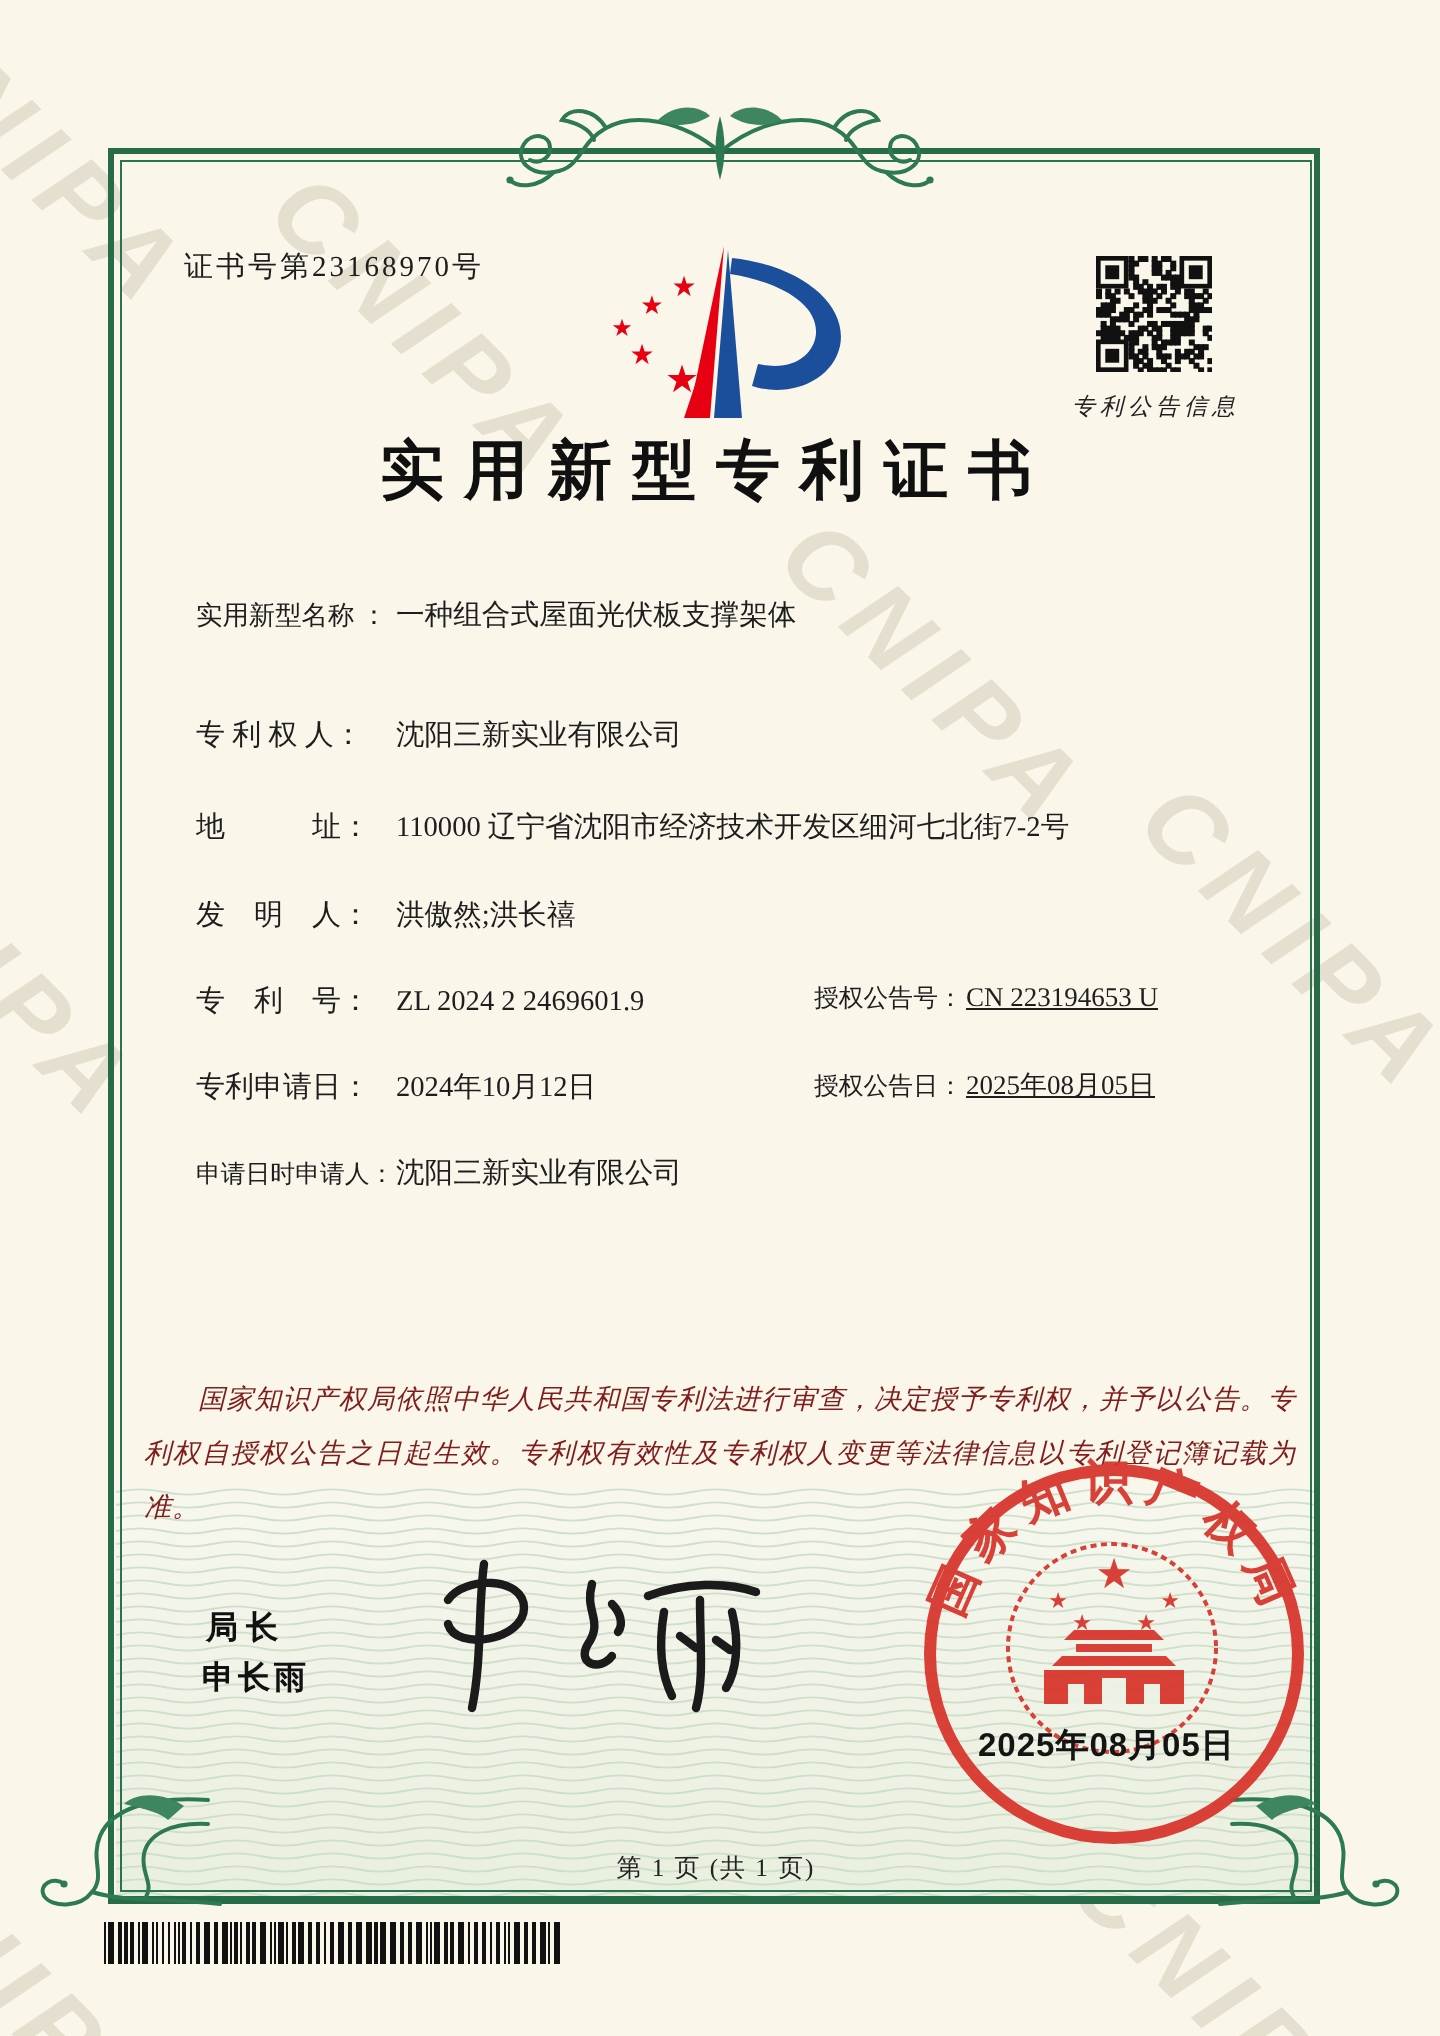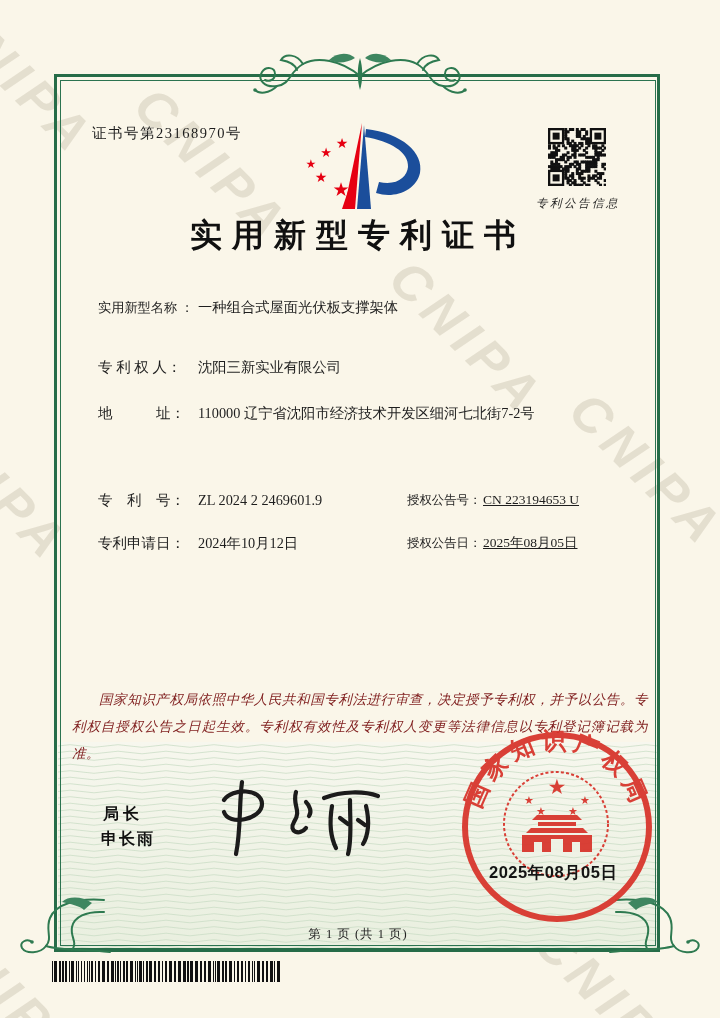--- a/index.html
+++ b/index.html
@@ -411,27 +411,33 @@
 
   <div class="row" style="top:298px">
     <span class="lbl sm1">实用新型名称 ：</span><span class="val">一种组合式屋面光伏板支撑架体</span>
   </div>
   <div class="row" style="top:358px">
     <span class="lbl">专 利 权 人：</span><span class="val">沈阳三新实业有限公司</span>
   </div>
   <div class="row" style="top:404px">
     <span class="lbl">地　　　址：</span><span class="val">110000 辽宁省沈阳市经济技术开发区细河七北街7-2号</span>
   </div>
+  <div class="row" style="top:448px">
+    <span class="lbl">发　明　人：</span><span class="val">洪傲然;洪长禧</span>
+  </div>
   <div class="row" style="top:491px">
     <span class="lbl">专　利　号：</span><span class="val">ZL 2024 2 2469601.9</span>
     <span class="pair2"><span class="lbl2">授权公告号：</span><span class="val2">CN 223194653 U</span></span>
   </div>
   <div class="row" style="top:534px">
     <span class="lbl">专利申请日：</span><span class="val">2024年10月12日</span>
     <span class="pair2"><span class="lbl2">授权公告日：</span><span class="val2">2025年08月05日</span></span>
+  </div>
+  <div class="row" style="top:577px">
+    <span class="lbl sm2">申请日时申请人：</span><span class="val">沈阳三新实业有限公司</span>
   </div>
 
   <p class="statement">国家知识产权局依照中华人民共和国专利法进行审查，决定授予专利权，并予以公告。专利权自授权公告之日起生效。专利权有效性及专利权人变更等法律信息以专利登记簿记载为准。</p>
 
   <span class="sig-title">局长</span>
   <span class="sig-name">申长雨</span>
   <svg class="sig-script" width="170" height="80" viewBox="0 0 170 80">
     <g stroke="#1b1b1b" stroke-width="4.2" fill="none" stroke-linecap="round" stroke-linejoin="round">
       <path d="M30,4 C27,26 29,52 24,76"></path>
       <path d="M12,22 C20,10 50,10 50,26 C50,42 16,48 12,34"></path>

